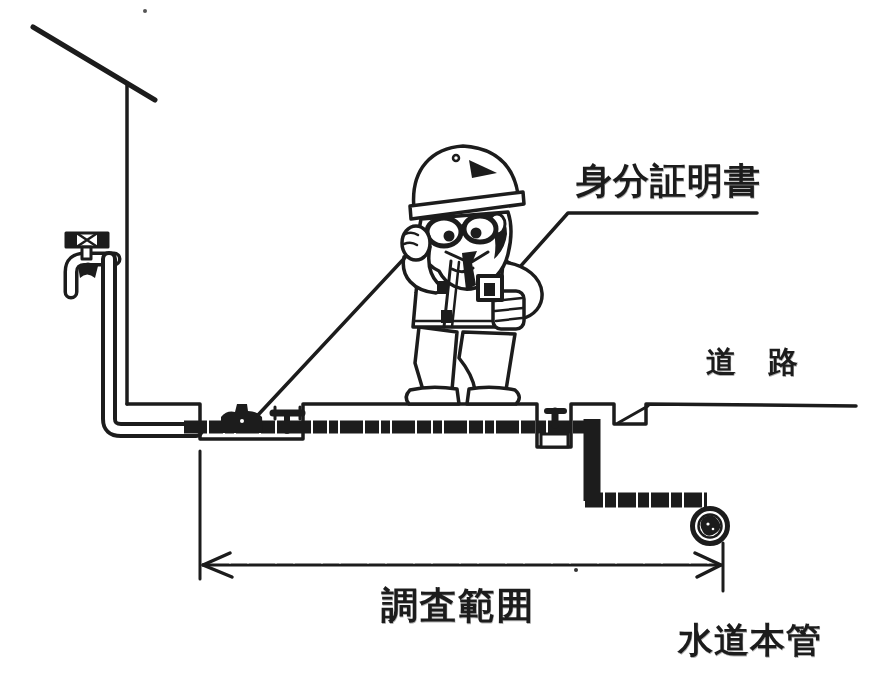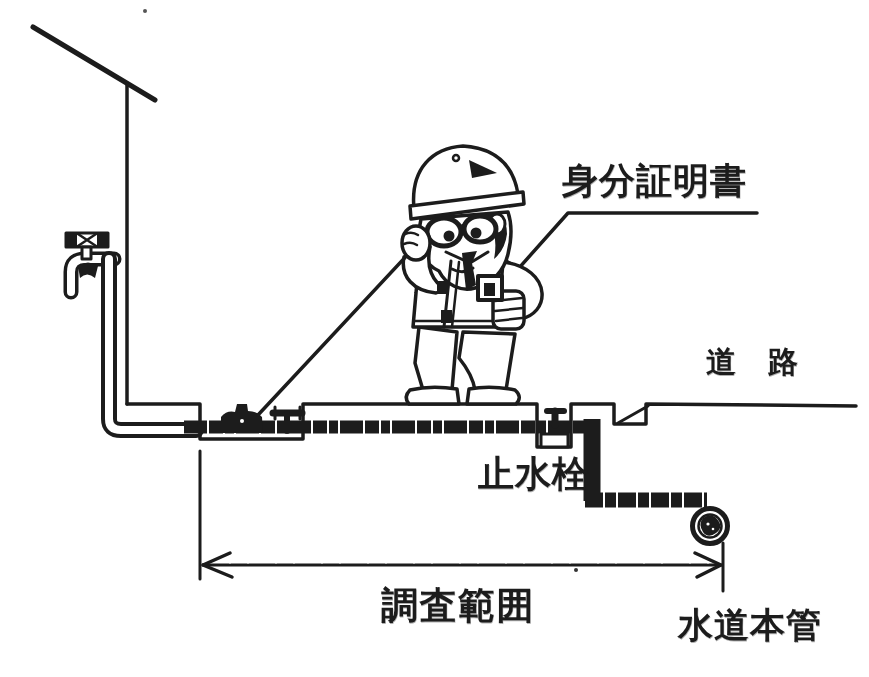--- a/index.html
+++ b/index.html
@@ -8,26 +8,26 @@
     background:#ffffff; overflow:hidden;
     font-family:"Liberation Sans", sans-serif;
   }
   svg.art { position:absolute; left:0; top:0; }
   .lbl {
     position:absolute; color:#1c1c1c; font-weight:700; line-height:1;
     white-space:nowrap; letter-spacing:1px;
     text-shadow:0.5px 0.5px 0 rgba(28,28,28,0.35);
     font-family:"Liberation Sans", sans-serif;
   }
-  .lbl-idcard   { left:562px; top:163px; font-size:36px; }
+  .lbl-idcard   { left:576px; top:163px; font-size:36px; }
   .lbl-road     { left:706px; top:347px; font-size:30px; }
   .lbl-meter    { left:218px; top:468px; font-size:33px; letter-spacing:0.5px; }
   .lbl-valve    { left:478px; top:456px; font-size:36px; }
   .lbl-range    { left:381px; top:587px; font-size:37px; letter-spacing:1.5px; }
-  .lbl-main     { left:678px; top:607px; font-size:35px;text-align:center; }
+  .lbl-main     { left:678px; top:622px; font-size:35px;text-align:center; }
 </style>
 </head>
 <body>
 
 <div class="page">
 
   <svg class="art" width="869" height="677" viewBox="0 0 869 677" fill="none" stroke="#1c1c1c" stroke-linecap="round" stroke-linejoin="round">
 
     <g>
       <path d="M 33,27 L 155,100" stroke-width="5"></path>
@@ -153,16 +153,15 @@
     </g>
 
     <g>
       <circle cx="145" cy="11" r="2" fill="#555555" stroke="none"></circle>
       <circle cx="576" cy="570" r="2" fill="#333333" stroke="none"></circle>
     </g>
   </svg>
 
   <div class="lbl lbl-idcard">身分証明書</div>
   <div class="lbl lbl-road">道　路</div>
-  <div class="lbl lbl-valve">止水栓</div>
   <div class="lbl lbl-range">調査範囲</div>
   <div class="lbl lbl-main">水道本管</div>
 </div>
 
 </body></html>

